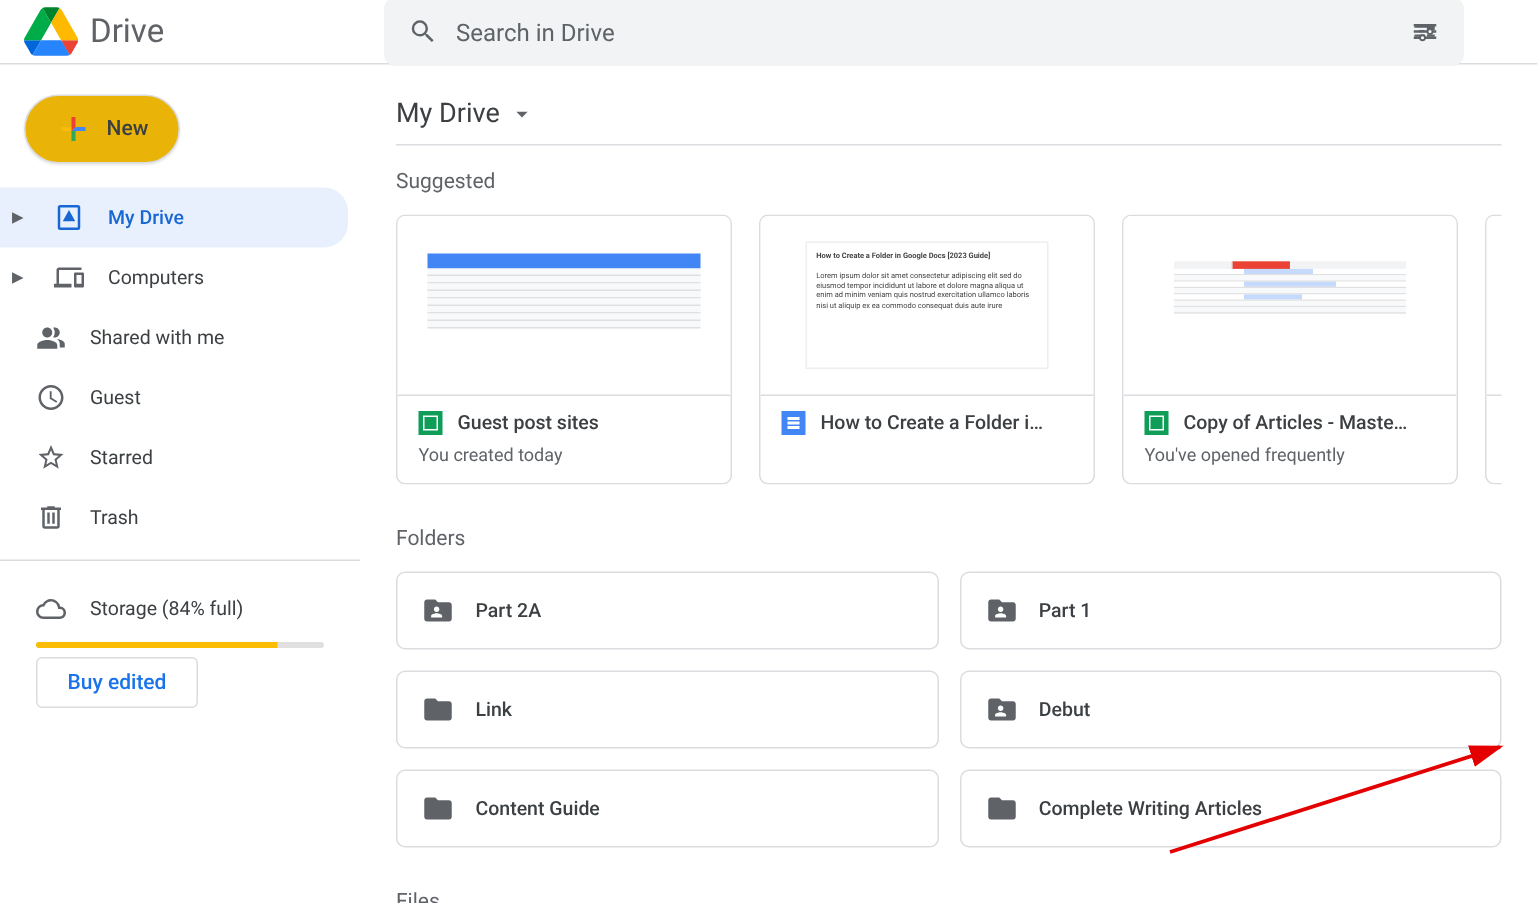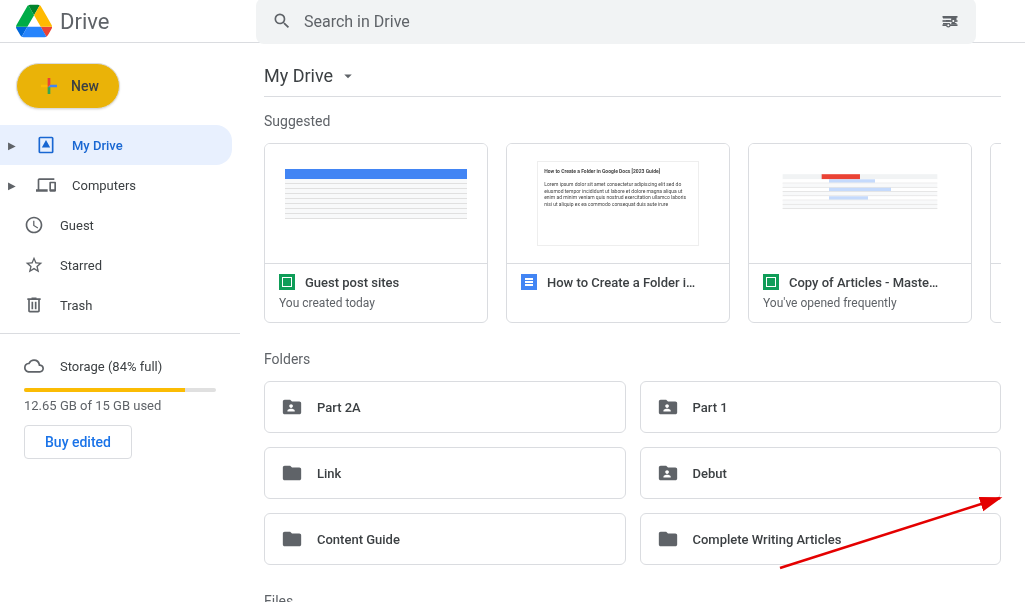--- a/index.html
+++ b/index.html
@@ -126,20 +126,26 @@
     </div>
 
     <div class="nav-item with-expand">
       <span class="expand-icon">▶</span>
       <svg width="20" height="20" viewBox="0 0 24 24">
           <path d="M4 6h18V4H4c-1.1 0-2 .9-2 2v11H0v3h14v-3H4V6zm19 2h-6c-.55 0-1 .45-1 1v10c0 .55.45 1 1 1h6c.55 0 1-.45 1-1V9c0-.55-.45-1-1-1zm-1 9h-4v-7h4v7z"></path>
         </svg>
       <span>Computers</span>
     </div>
 
+    <div class="nav-item">
+      <svg width="20" height="20" viewBox="0 0 24 24">
+          <path d="M15 8c0-1.42-.5-2.73-1.33-3.76.42-.14.86-.24 1.33-.24 2.21 0 4 1.79 4 4s-1.79 4-4 4c-.43 0-.84-.09-1.23-.21-.03-.01-.06-.02-.1-.03A5.98 5.98 0 0015 8zm1.66 5.13C18.03 14.06 19 15.32 19 17v3h4v-3c0-2.18-3.58-3.47-6.34-3.87zM9 4c2.21 0 4 1.79 4 4s-1.79 4-4 4-4-1.79-4-4 1.79-4 4-4zm0 10c2.67 0 8 1.34 8 4v3H1v-3c0-2.66 5.33-4 8-4z"></path>
+        </svg>
+      <span>Shared with me</span>
+    </div>
 
     <div class="nav-item">
       <svg width="20" height="20" viewBox="0 0 24 24">
           <path d="M11.99 2C6.47 2 2 6.48 2 12s4.47 10 9.99 10C17.52 22 22 17.52 22 12S17.52 2 11.99 2zM12 20c-4.42 0-8-3.58-8-8s3.58-8 8-8 8 3.58 8 8-3.58 8-8 8zm.5-13H11v6l5.25 3.15.75-1.23-4.5-2.67z"></path>
         </svg>
       <span>Guest</span>
     </div>
 
     <div class="nav-item">
       <svg width="20" height="20" viewBox="0 0 24 24">
@@ -160,21 +166,20 @@
     <div class="storage-section">
       <div class="storage-line">
         <svg width="20" height="20" viewBox="0 0 24 24" fill="#5f6368">
             <path d="M19.35 10.04A7.49 7.49 0 0012 4C9.11 4 6.6 5.64 5.35 8.04A5.994 5.994 0 000 14c0 3.31 2.69 6 6 6h13c2.76 0 5-2.24 5-5 0-2.64-2.05-4.78-4.65-4.96zM19 18H6c-2.21 0-4-1.79-4-4 0-2.05 1.53-3.76 3.56-3.97l1.07-.11.5-.95A5.469 5.469 0 0112 6c2.62 0 4.88 1.86 5.39 4.43l.3 1.5 1.53.11A2.98 2.98 0 0122 15c0 1.65-1.35 3-3 3z"></path>
           </svg>
         <span>Storage (84% full)</span>
       </div>
       <div class="storage-bar">
           <div class="storage-fill"></div>
         </div>
-      <div class="storage-text">12.65 GB of 15 GB used</div>
       <button class="buy-btn">Buy edited</button>
     </div>
   </div>
 
   <div class="main main-content-wrap">
     <div class="breadcrumb">
       <span class="breadcrumb-text">My Drive</span>
       <svg width="18" height="18" viewBox="0 0 24 24" fill="#5f6368">
           <path d="M7 10l5 5 5-5z"></path>
         </svg>

